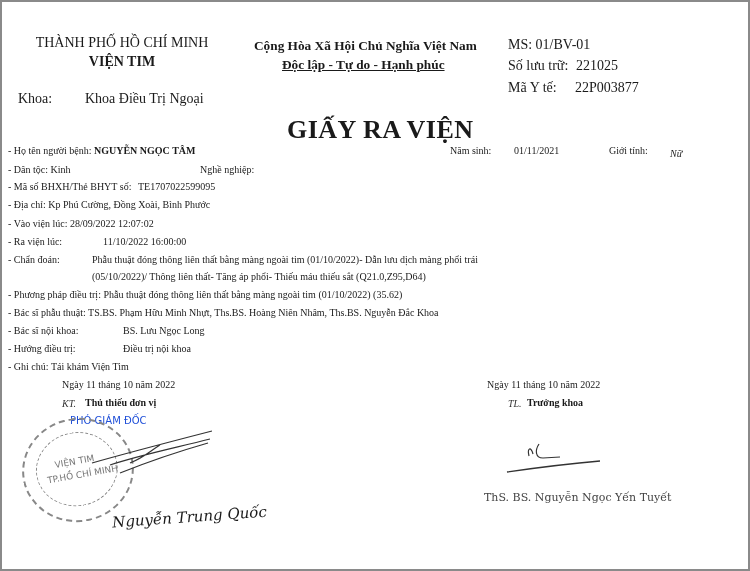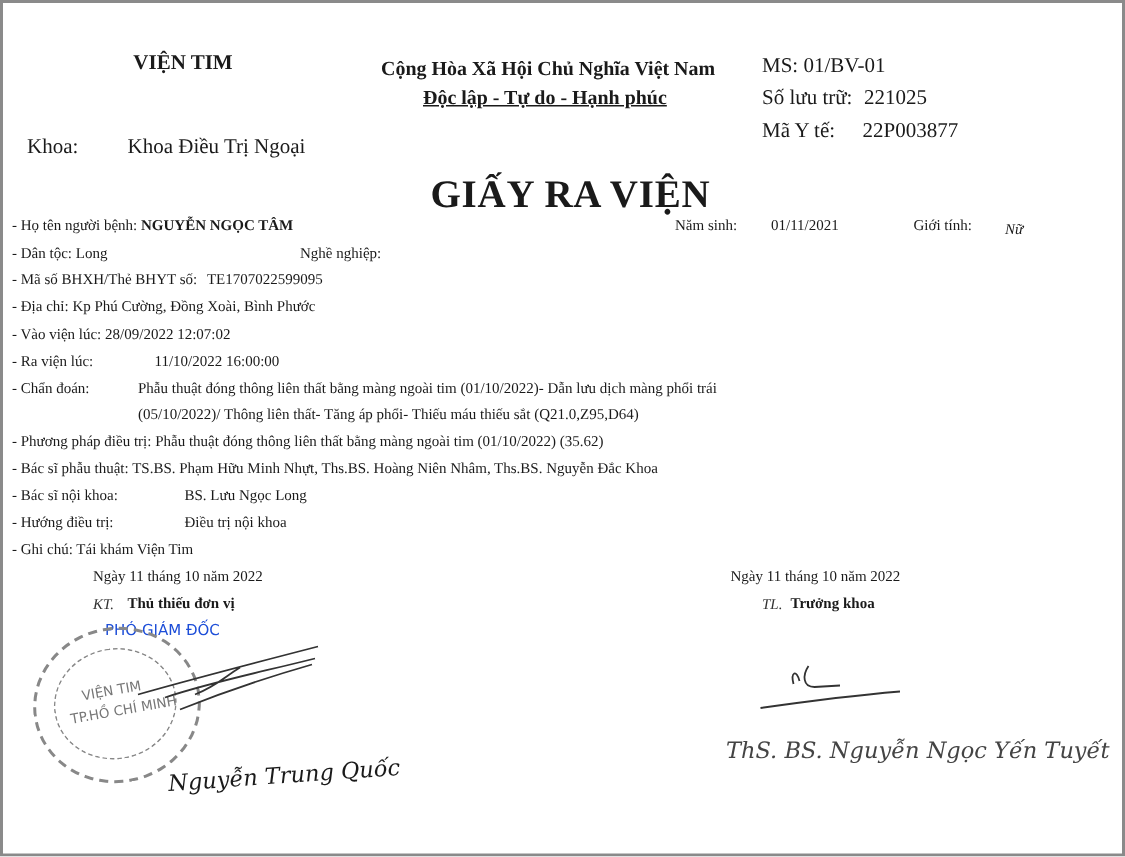--- a/index.html
+++ b/index.html
@@ -16,34 +16,35 @@
   .b { font-weight: bold; }
   .t13 { font-size: 13.3px; }
   .t14 { font-size: 14px; }
   .underline { text-decoration: underline; }
   .title { font-size: 26px; font-weight: bold; letter-spacing: 0.5px; }
   .row { font-size: 10px; }
   .sig-name {
     font-family: "DejaVu Serif", serif; font-style: italic; font-size: 13px;
   }
   .sig-name2 {
-    font-family: "DejaVu Serif", serif; font-style: italic; font-size: 15px; color: #444;
+    font-family: "DejaVu Serif", serif; font-size: 11px; color: #444;
   }
   .stamp {
     position: absolute; border-radius: 50%; border: 2px dashed #888;
   }
   .stamp-text { font-family: "DejaVu Sans", sans-serif; font-size: 9px; color: #777; }
   .pgd { font-family: "DejaVu Sans", sans-serif; font-size: 10px; color: #1d4ed8; }
 </style>
 </head>
 <body>
 
 <div class="frame"></div>
 
 <div class="abs hdr-left" style="left:22px; top:33px; width:200px;">
+  <div style="line-height:19px;">THÀNH PHỐ HỒ CHÍ MINH</div>
   <div class="b" style="line-height:19px;">VIỆN TIM</div>
 </div>
 <div class="abs t14" style="left:18px; top:91px;">Khoa:</div>
 <div class="abs t14" style="left:85px; top:91px;">Khoa Điều Trị Ngoại</div>
 
 <div class="abs b t13" style="left:254px; top:38px;">Cộng Hòa Xã Hội Chủ Nghĩa Việt Nam</div>
 <div class="abs b t13 underline" style="left:282px; top:57px;">Độc lập - Tự do - Hạnh phúc</div>
 
 <div class="abs t14" style="left:508px; top:37px;">MS: 01/BV-01</div>
 <div class="abs t14" style="left:508px; top:58px;">Số lưu trữ:</div>
@@ -57,21 +58,21 @@
   <span>- Họ tên người bệnh:</span>
   <span class="b">NGUYỄN NGỌC TÂM</span>
 </div>
 <div class="abs row" style="left:450px; top:145px;">Năm sinh:</div>
 <div class="abs row" style="left:514px; top:145px;">01/11/2021</div>
 <div class="abs row" style="left:609px; top:145px;">Giới tính:</div>
 <div class="abs row" style="left:670px; top:148px;font-style:italic;">Nữ</div>
 
 <div class="abs row" style="left:8px; top:164px;">
   <span>- Dân tộc:</span>
-  <span>Long</span>
+  <span>Kinh</span>
 </div>
 <div class="abs row" style="left:200px; top:164px;">Nghề nghiệp:</div>
 
 <div class="abs row" style="left:8px; top:181px;">
   <span>- Mã số BHXH/Thẻ BHYT số:</span>
   <span style="margin-left:4px;">TE1707022599095</span>
 </div>
 
 <div class="abs row" style="left:8px; top:199px;">
   <span>- Địa chỉ:</span>

